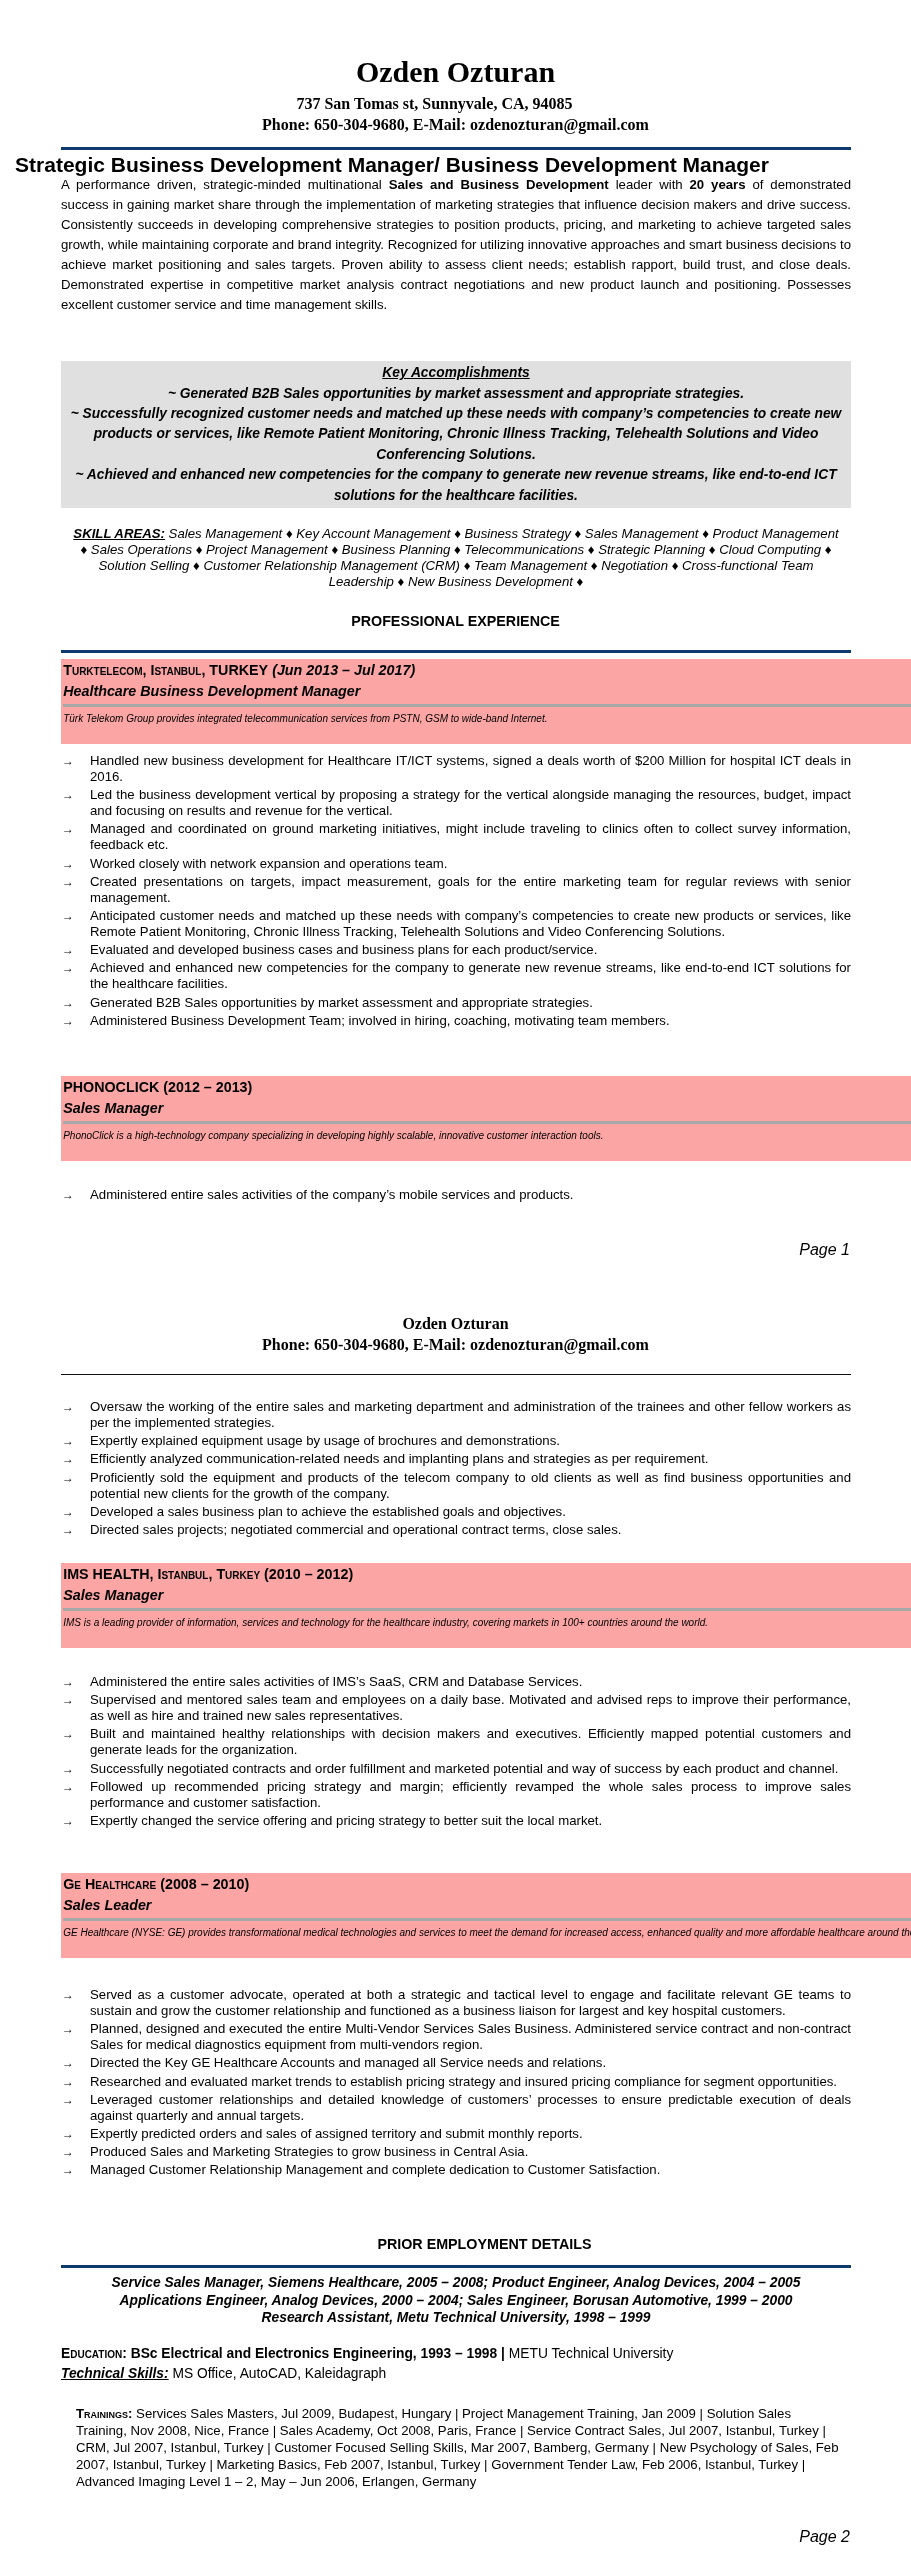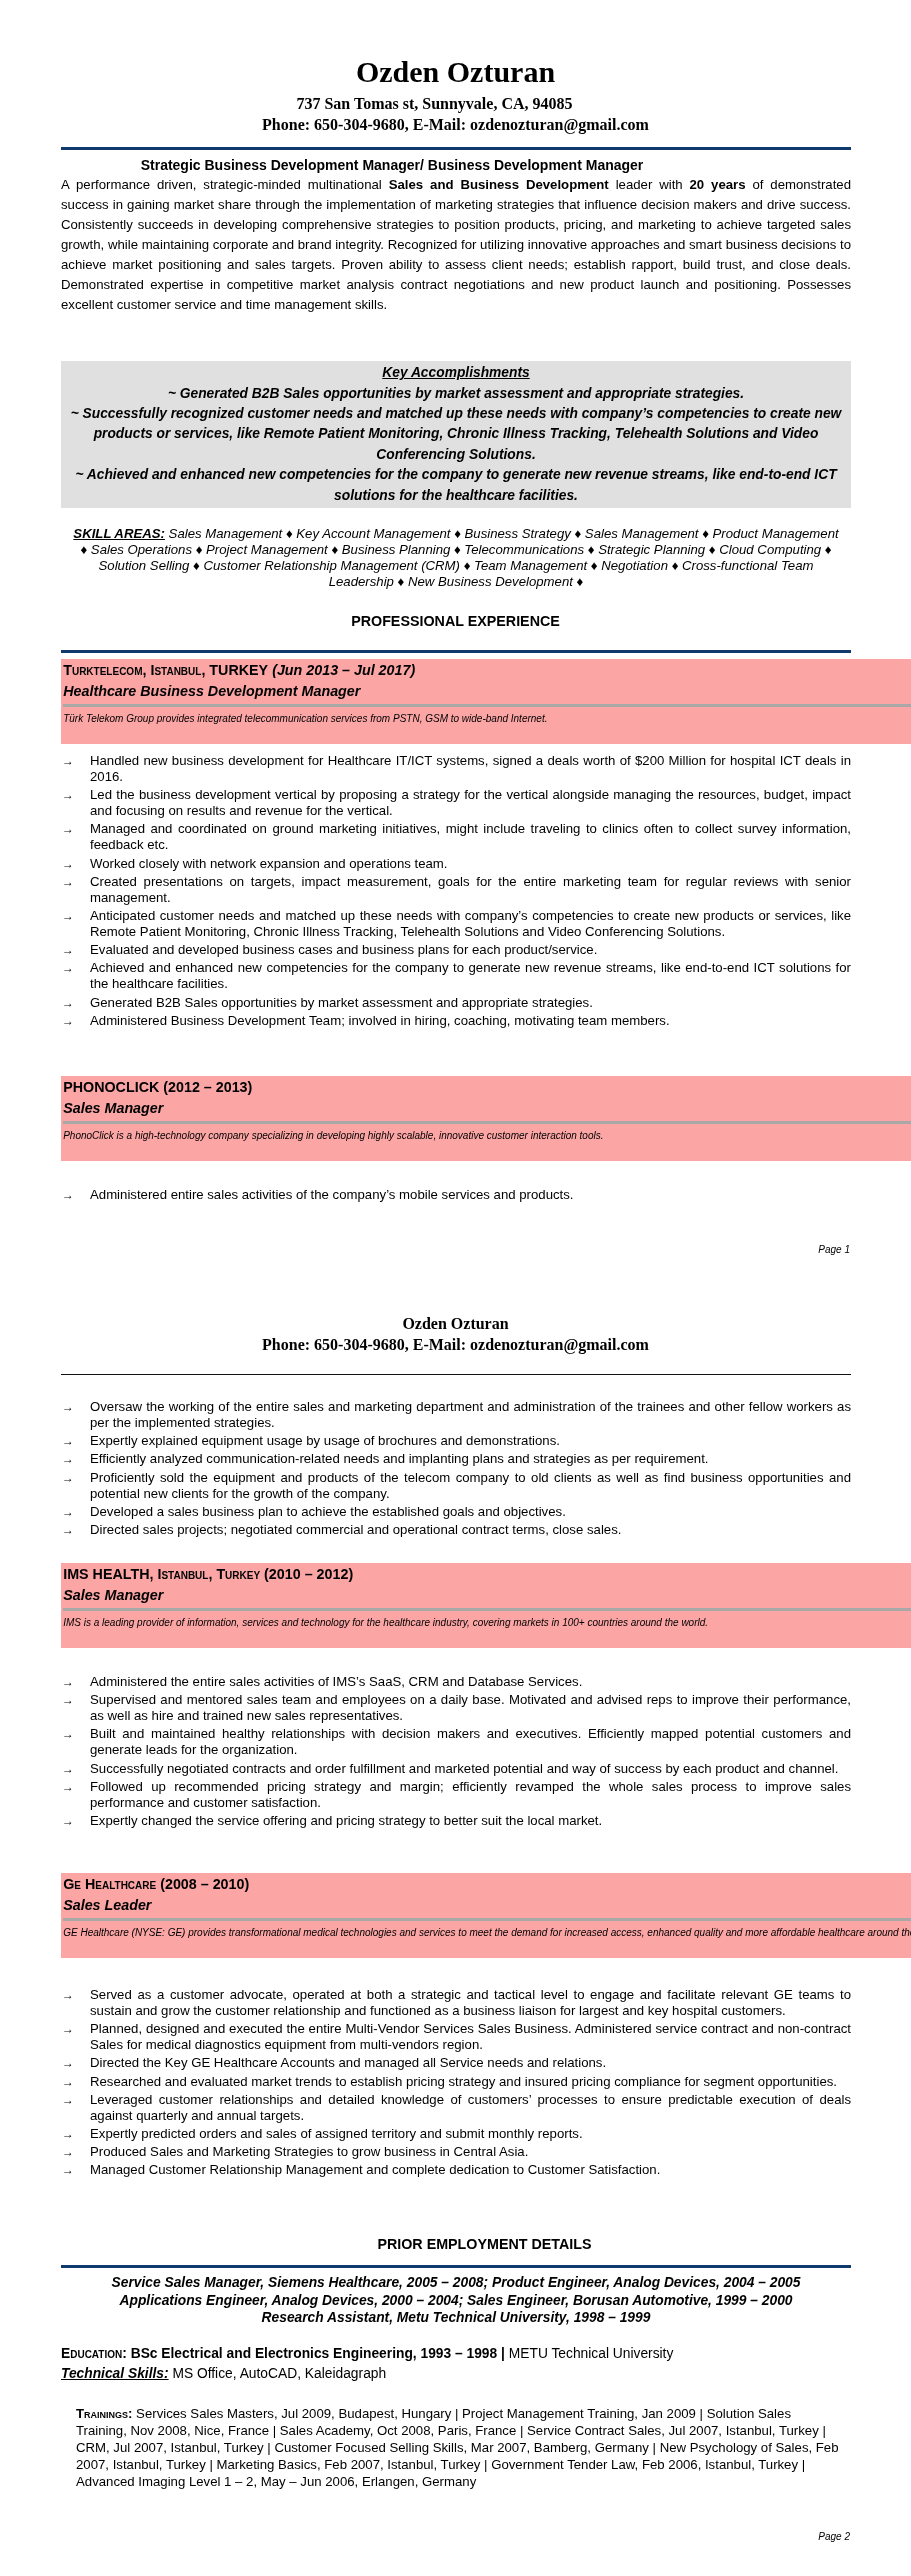--- a/index.html
+++ b/index.html
@@ -5,21 +5,21 @@
   html, body { margin: 0; padding: 0; background: #ffffff; }
   body { width: 911px; height: 2576px; position: relative; color: #000; font-family: "Liberation Sans", sans-serif; overflow: hidden; }
 
   .name-big { position: absolute; left: 0; width: 911px; top: 55px; text-align: center; font-family: "Liberation Serif", serif; font-weight: bold; font-size: 30px; line-height: 34px; }
   .addr { position: absolute; left: 0; width: 869px; top: 94px; text-align: center; font-family: "Liberation Serif", serif; font-weight: bold; font-size: 16px; line-height: 20px; }
   .phone1 { position: absolute; left: 0; width: 911px; top: 115px; text-align: center; font-family: "Liberation Serif", serif; font-weight: bold; font-size: 16px; line-height: 20px; }
 
   .rule-navy { position: absolute; left: 61px; width: 790px; height: 3.3px; background: #0e3a6e; }
   .rule-black { position: absolute; left: 61px; width: 790px; height: 1.1px; background: #111; }
 
-  .headline { position: absolute; left: 0; width: 784px; top: 155px; text-align: center; font-weight: bold; font-size: 14px; line-height: 20px; }
+  .headline { position: absolute; left: 0; width: 784px; top: 155px; text-align: center; font-weight: bold; font-size: 21px; line-height: 20px; }
   .summary { position: absolute; left: 61px; width: 790px; top: 175px; font-size: 13.2px; line-height: 20px; text-align: justify; }
   .summary b { font-weight: bold; }
 
   .accomplish { position: absolute; left: 61px; width: 790px; top: 361px; height: 147px; background: #e0e0e0; text-align: center; font-weight: bold; font-style: italic; font-size: 13.8px; line-height: 20.4px; padding-top: 2.2px; box-sizing: border-box; }
   .accomplish .ttl { text-decoration: underline; }
 
   .skills { position: absolute; left: 72px; width: 768px; top: 526px; text-align: center; font-style: italic; font-size: 13.2px; line-height: 16px; }
   .skills .lbl { font-weight: bold; text-decoration: underline; }
 
   .section-title { position: absolute; left: 0; width: 911px; text-align: center; font-weight: bold; font-size: 14.3px; line-height: 17.6px; }
@@ -29,21 +29,21 @@
   .jobbox .co .sc { font-variant: small-caps; }
   .jobbox .co .dates { font-style: italic; }
   .jobbox .role { font-weight: bold; font-style: italic; font-size: 14.3px; line-height: 20.4px; }
   .jobbox .divider { height: 2.8px; background: #a8a8a8; margin: 3.3px 0 2.2px; }
   .jobbox .desc { font-style: italic; font-size: 10px; line-height: 20.4px; text-align: justify; padding-bottom: 14px; }
 
   .bullets { position: absolute; left: 61px; width: 790px; margin: 0; padding: 0; list-style: none; }
   .bullets li { position: relative; padding-left: 29px; font-size: 13.2px; line-height: 16px; text-align: justify; margin-bottom: 2.2px; }
   .bullets li .arrow { position: absolute; left: 1.1px; top: 0; font-size: 12px; }
 
-  .pagenum { position: absolute; right: 61px; font-style: italic; font-size: 10px; line-height: 16.5px; }
+  .pagenum { position: absolute; right: 61px; font-style: italic; font-size: 16px; line-height: 16.5px; }
 
   .name-small { position: absolute; left: 0; width: 911px; top: 1314px; text-align: center; font-family: "Liberation Serif", serif; font-weight: bold; font-size: 16px; line-height: 20px; }
   .phone2 { position: absolute; left: 0; width: 911px; top: 1335px; text-align: center; font-family: "Liberation Serif", serif; font-weight: bold; font-size: 16px; line-height: 20px; }
 
   .prior { position: absolute; left: 61px; width: 790px; top: 2274px; text-align: center; font-weight: bold; font-style: italic; font-size: 13.8px; line-height: 17.6px; }
   .edu { position: absolute; left: 61px; width: 790px; top: 2344px; font-size: 13.8px; line-height: 20.4px; }
   .edu .sc { font-variant: small-caps; font-weight: bold; }
   .edu .bold { font-weight: bold; }
   .techskills { position: absolute; left: 61px; width: 790px; top: 2364px; font-size: 13.8px; line-height: 20.4px; }
   .techskills .lbl { font-weight: bold; font-style: italic; text-decoration: underline; }

